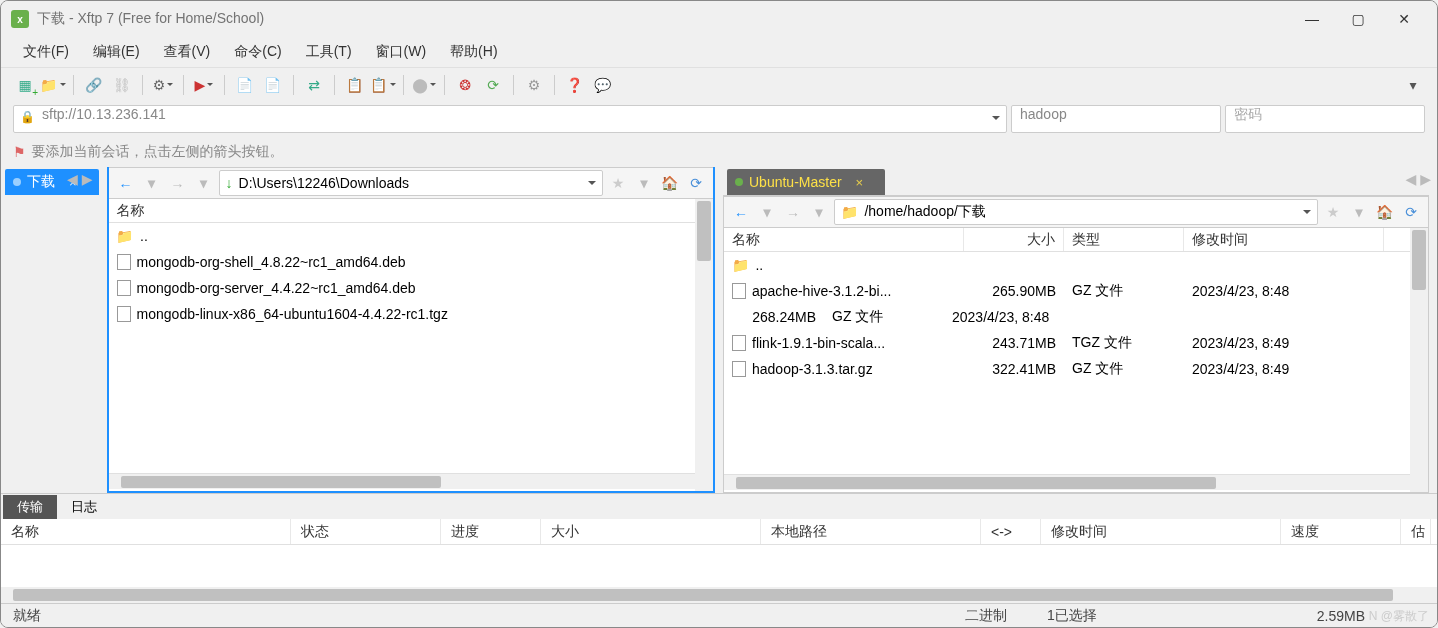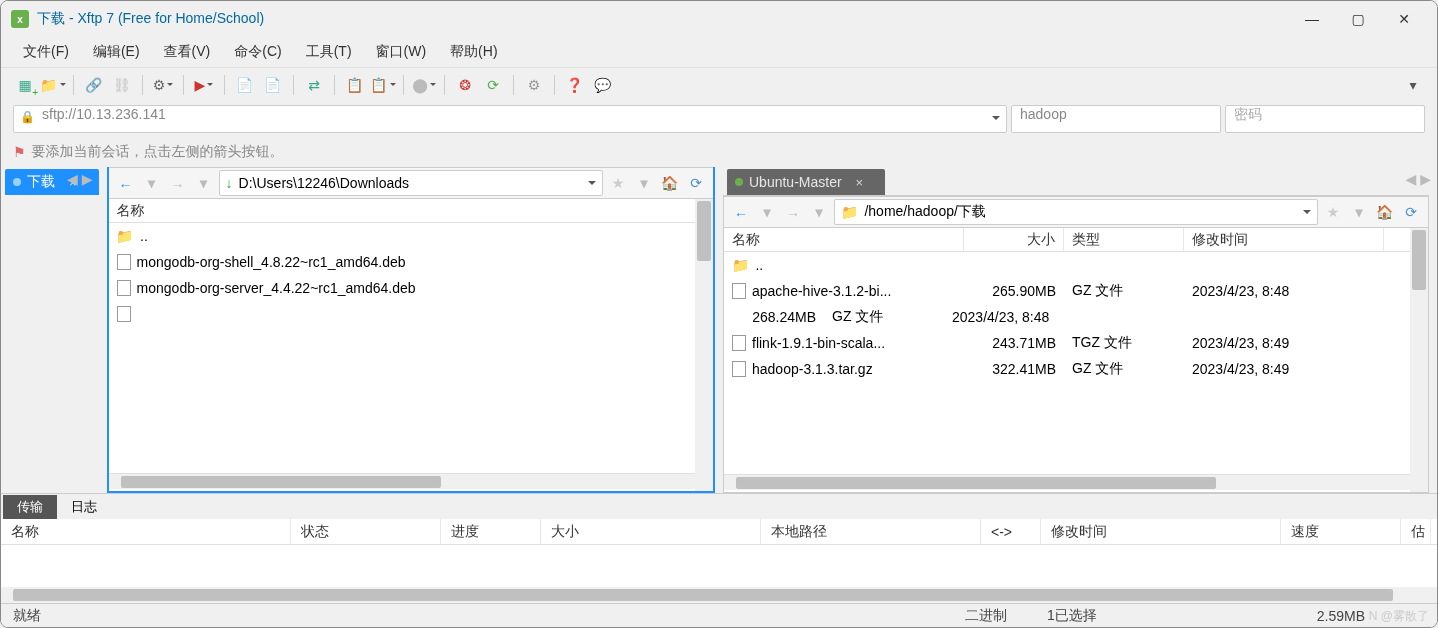--- a/index.html
+++ b/index.html
@@ -1,19 +1,19 @@
 <!DOCTYPE html>
 <html><head>
 <meta charset="utf-8">
 <style>
 *{box-sizing:border-box;margin:0;padding:0;font-family:"Microsoft YaHei","Segoe UI",sans-serif;font-size:14px;user-select:none}
 body{width:1438px;height:628px;background:#f0f0f0;display:flex;flex-direction:column;border:1px solid #888;border-radius:8px;overflow:hidden;position:relative}
 .title-bar{height:36px;display:flex;align-items:center;padding:0 10px;background:#f0f0f0}
 .app-icon{width:18px;height:18px;background:#6ab04c;border-radius:3px;margin-right:8px;display:flex;align-items:center;justify-content:center;color:#fff;font-size:10px;font-weight:bold}
-.title-bar .title{flex:0 0 auto;color:#0369a1}
+.title-bar .title{flex:0 0 auto;color:#737373}
 .title-bar .spacer{flex:1}
 .win-btns{display:flex;gap:0}
 .win-btn{width:46px;height:32px;display:flex;align-items:center;justify-content:center;color:#333;font-size:14px}
 .menu-bar{height:30px;display:flex;align-items:center;padding:0 12px;gap:4px;background:#f0f0f0}
 .menu-item{padding:4px 10px;color:#333}
 .toolbar{height:34px;display:flex;align-items:center;padding:2px 12px;gap:4px;background:#f0f0f0;border-top:1px solid #e0e0e0}
 .tbtn{width:24px;height:24px;display:flex;align-items:center;justify-content:center;color:#666;position:relative}
 .tbtn.drop::after{content:"";border:3px solid transparent;border-top-color:#555;margin-left:2px;margin-top:3px}
 .sep{width:1px;height:20px;background:#ccc;margin:0 4px}
 .addr-row{height:36px;display:flex;align-items:center;padding:2px 12px;gap:4px;background:#f0f0f0}
@@ -24,21 +24,21 @@
 .dropdown-attach{position:absolute;right:6px;top:10px;border:4px solid transparent;border-top-color:#555}
 .hint-row{height:30px;display:flex;align-items:center;padding:0 12px;background:#f0f0f0;color:#888}
 .hint-row .flag{color:#d66;margin-right:6px}
 .panes{flex:1;display:flex;min-height:0}
 .pane{flex:1;display:flex;flex-direction:column;min-width:0}
 .pane.left{border:2px solid #1e90ff;margin-left:8px;border-top:none}
 .pane.right{margin-right:8px}
 .tab-strip{height:28px;display:flex;align-items:flex-end;padding-left:4px;position:relative}
 .tab{height:26px;padding:0 22px 0 22px;border-radius:2px 2px 0 0;display:flex;align-items:center;gap:8px;font-size:13px;position:relative}
 .tab.local{background:#1e90ff;color:#fff}
-.tab.remote{background:#666;color:#e5e5e5}
+.tab.remote{background:#666;color:#fde047}
 .tab .dot{width:8px;height:8px;border-radius:50%;background:#6ab04c;position:absolute;left:8px}
 .tab.local .dot{background:#9acfff}
 .tab .close{font-size:13px;margin-left:6px;opacity:.85}
 .strip-arrows{position:absolute;right:6px;top:4px;display:flex;gap:4px;color:#bbb;font-size:14px}
 .nav-row{height:32px;display:flex;align-items:center;padding:2px 6px;gap:4px;background:#f5f5f5;border-top:1px solid #ccc;border-bottom:1px solid #ccc}
 .nav-btn{width:22px;height:22px;display:flex;align-items:center;justify-content:center;color:#1e90ff;font-weight:bold}
 .nav-btn.disabled{color:#bbb}
 .path-box{flex:1;height:26px;border:1px solid #ccc;background:#fff;display:flex;align-items:center;padding:0 24px 0 6px;position:relative;border-radius:2px}
 .path-box .ficon{color:#e6b94f;margin-right:6px}
 .path-box .green-down{color:#3a3}
@@ -187,20 +187,21 @@
             </div>
           <div class="file-row">
               <div class="file-cell" style="width:680px">
                 <span class="ficon-file"></span>
                 <span>mongodb-org-server_4.4.22~rc1_amd64.deb</span>
               </div>
             </div>
           <div class="file-row">
               <div class="file-cell" style="width:680px">
                 <span class="ficon-file"></span>
+                <span>mongodb-linux-x86_64-ubuntu1604-4.4.22-rc1.tgz</span>
               </div>
             </div>
         </div>
         <div class="scrollbar-h">
             <div class="thumb-h"></div>
           </div>
         <div class="vsb">
             <div class="vthumb"></div>
           </div>
       </div>

